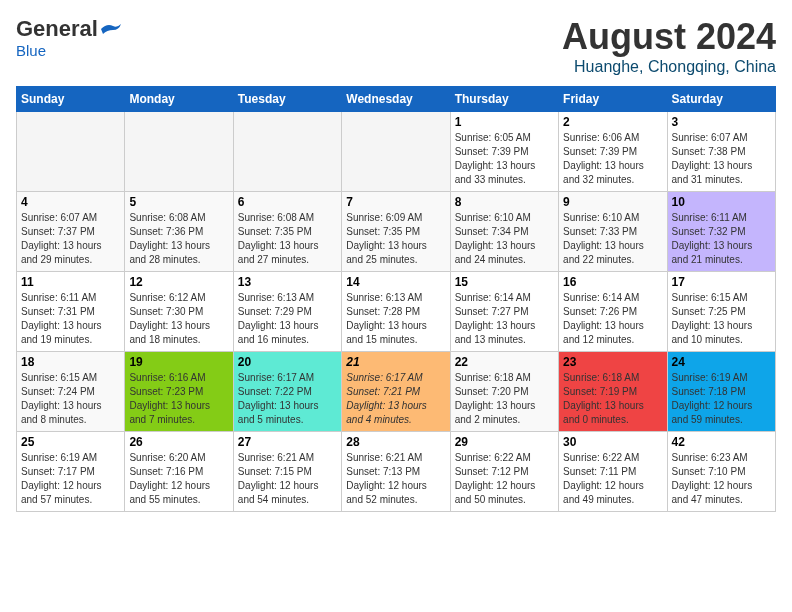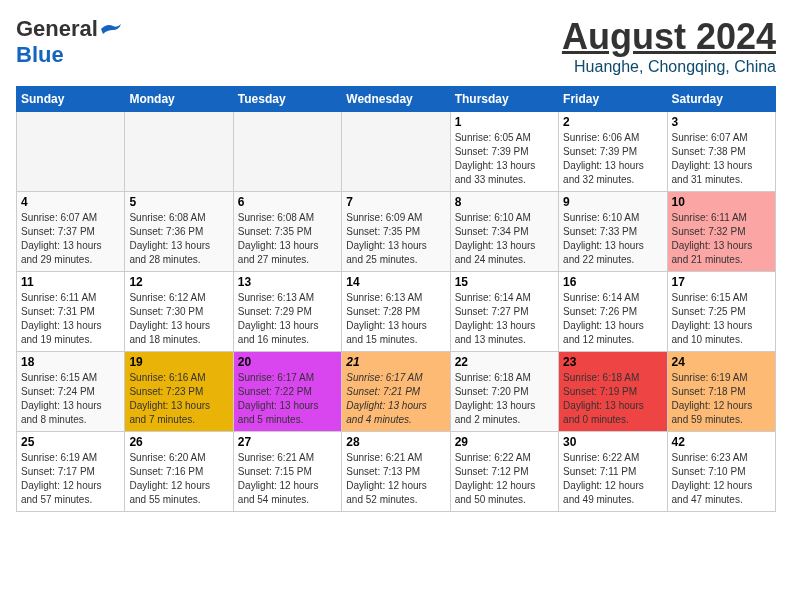--- a/index.html
+++ b/index.html
@@ -21,36 +21,35 @@
       flex-direction: column;
       align-items: flex-start;
     }
     .logo-row {
       display: flex;
       align-items: center;
       text-align: right;
     }
     .logo-blue {
       color: #1565c0;
-      font-size: 22px;
-      font-weight: bold;
+      font-size: 15px;
+      font-weight: normal;
     }
     .logo-general {
       color: #333;
       font-size: 22px;
       font-weight: bold;
     }
     .title-block {
       text-align: right;
     }
     .title-block .month-year {
       font-size: 36px;
       font-weight: bold;
       color: #333;
-      text-decoration: underline;
     }
     .title-block .location {
       font-size: 16px;
       color: #0c4a6e;
     }
     .calendar {
       width: 100%;
       border-collapse: collapse;
       font-size: 10.5px;
     }
@@ -175,21 +174,21 @@
           <div class="day-info" style="white-space: pre-wrap;">Sunrise: 6:10 AM
 Sunset: 7:34 PM
 Daylight: 13 hours and 24 minutes.</div>
         </td>
         <td style="background: rgb(249, 249, 249);">
           <span class="day-number">9</span>
           <div class="day-info" style="white-space: pre-wrap;">Sunrise: 6:10 AM
 Sunset: 7:33 PM
 Daylight: 13 hours and 22 minutes.</div>
         </td>
-        <td style="background: #fca5a5; margin-top: 15px;">
+        <td style="background: #c4b5fd; margin-top: 15px;">
           <span class="day-number">10</span>
           <div class="day-info" style="white-space: pre-wrap;">Sunrise: 6:11 AM
 Sunset: 7:32 PM
 Daylight: 13 hours and 21 minutes.</div>
         </td>
       </tr>
       <tr>
         <td>
           <span class="day-number">11</span>
           <div class="day-info" style="white-space: pre-wrap;">Sunrise: 6:11 AM
@@ -233,27 +232,27 @@
 Daylight: 13 hours and 10 minutes.</div>
         </td>
       </tr>
       <tr>
         <td style="background: rgb(249, 249, 249); margin-top: 48px;">
           <span class="day-number">18</span>
           <div class="day-info" style="white-space: pre-wrap;">Sunrise: 6:15 AM
 Sunset: 7:24 PM
 Daylight: 13 hours and 8 minutes.</div>
         </td>
-        <td style="background: #eab308;">
+        <td style="background: #84cc16;">
           <span class="day-number">19</span>
           <div class="day-info" style="white-space: pre-wrap;">Sunrise: 6:16 AM
 Sunset: 7:23 PM
 Daylight: 13 hours and 7 minutes.</div>
         </td>
-        <td style="background: #d946ef;">
+        <td style="background: #5eead4;">
           <span class="day-number">20</span>
           <div class="day-info" style="white-space: pre-wrap;">Sunrise: 6:17 AM
 Sunset: 7:22 PM
 Daylight: 13 hours and 5 minutes.</div>
         </td>
         <td style="background: #fdba74; font-style: italic;">
           <span class="day-number">21</span>
           <div class="day-info" style="white-space: pre-wrap;">Sunrise: 6:17 AM
 Sunset: 7:21 PM
 Daylight: 13 hours and 4 minutes.</div>
@@ -263,21 +262,21 @@
           <div class="day-info" style="white-space: pre-wrap;">Sunrise: 6:18 AM
 Sunset: 7:20 PM
 Daylight: 13 hours and 2 minutes.</div>
         </td>
         <td style="background: #ef4444;">
           <span class="day-number">23</span>
           <div class="day-info" style="white-space: pre-wrap;">Sunrise: 6:18 AM
 Sunset: 7:19 PM
 Daylight: 13 hours and 0 minutes.</div>
         </td>
-        <td style="background: #fdba74;">
+        <td style="background: #0ea5e9;">
           <span class="day-number">24</span>
           <div class="day-info" style="white-space: pre-wrap;">Sunrise: 6:19 AM
 Sunset: 7:18 PM
 Daylight: 12 hours and 59 minutes.</div>
         </td>
       </tr>
       <tr>
         <td>
           <span class="day-number">25</span>
           <div class="day-info" style="white-space: pre-wrap;">Sunrise: 6:19 AM

